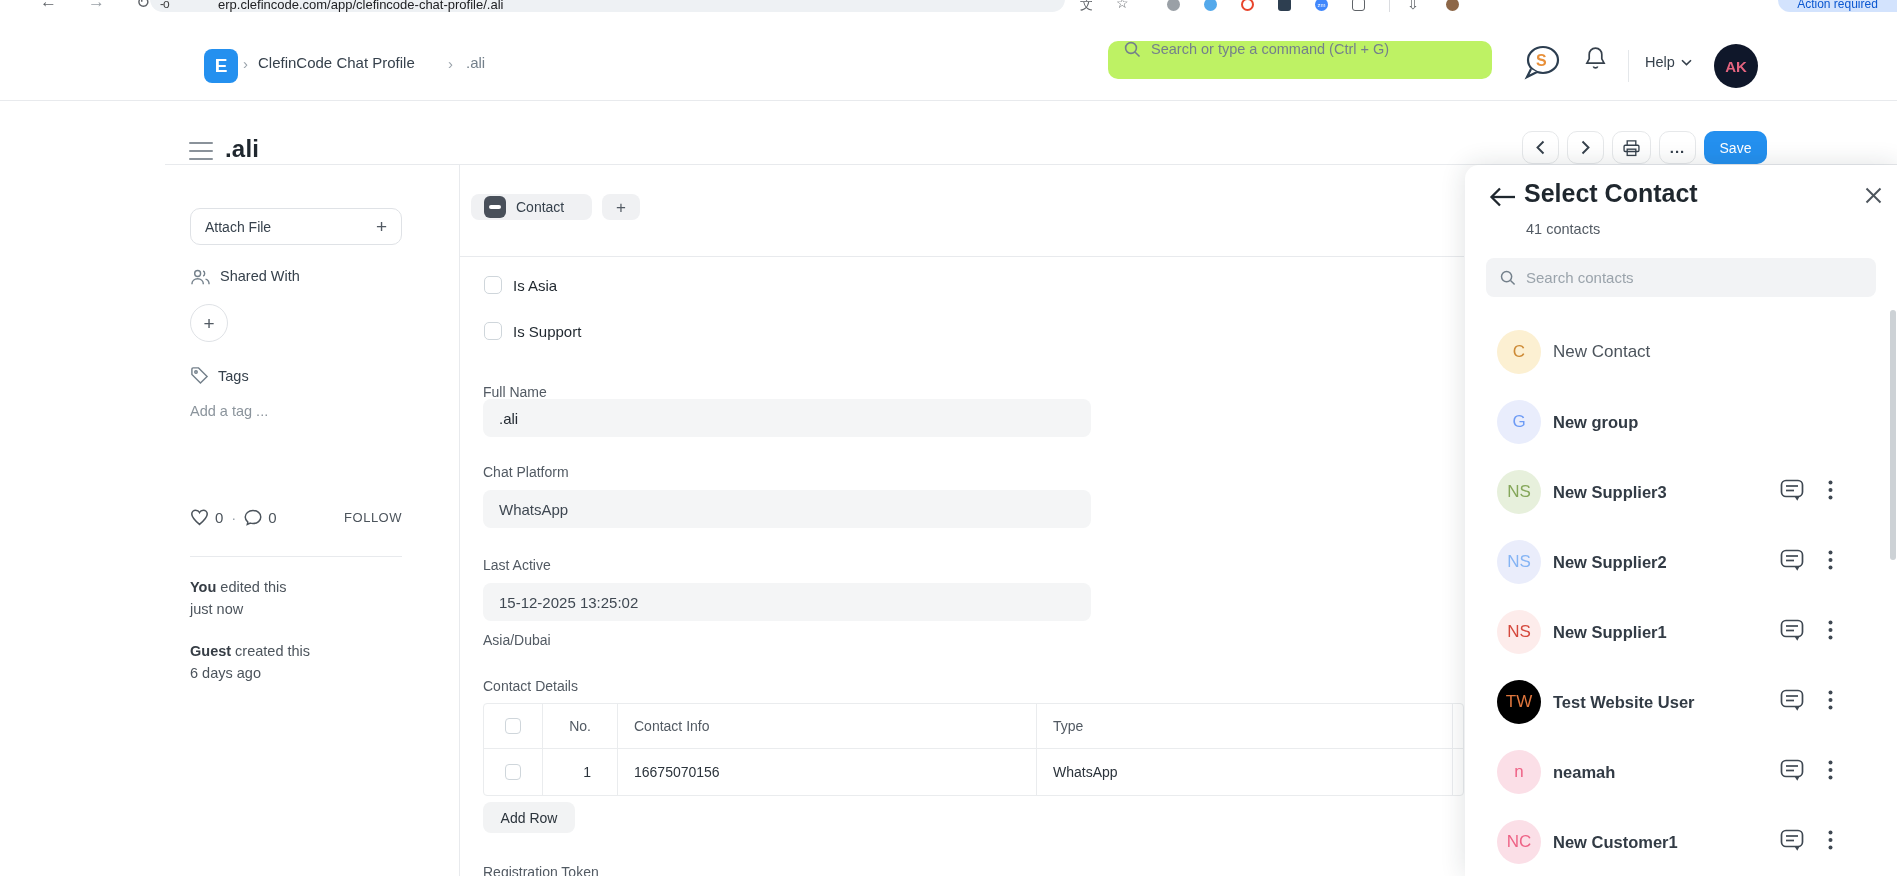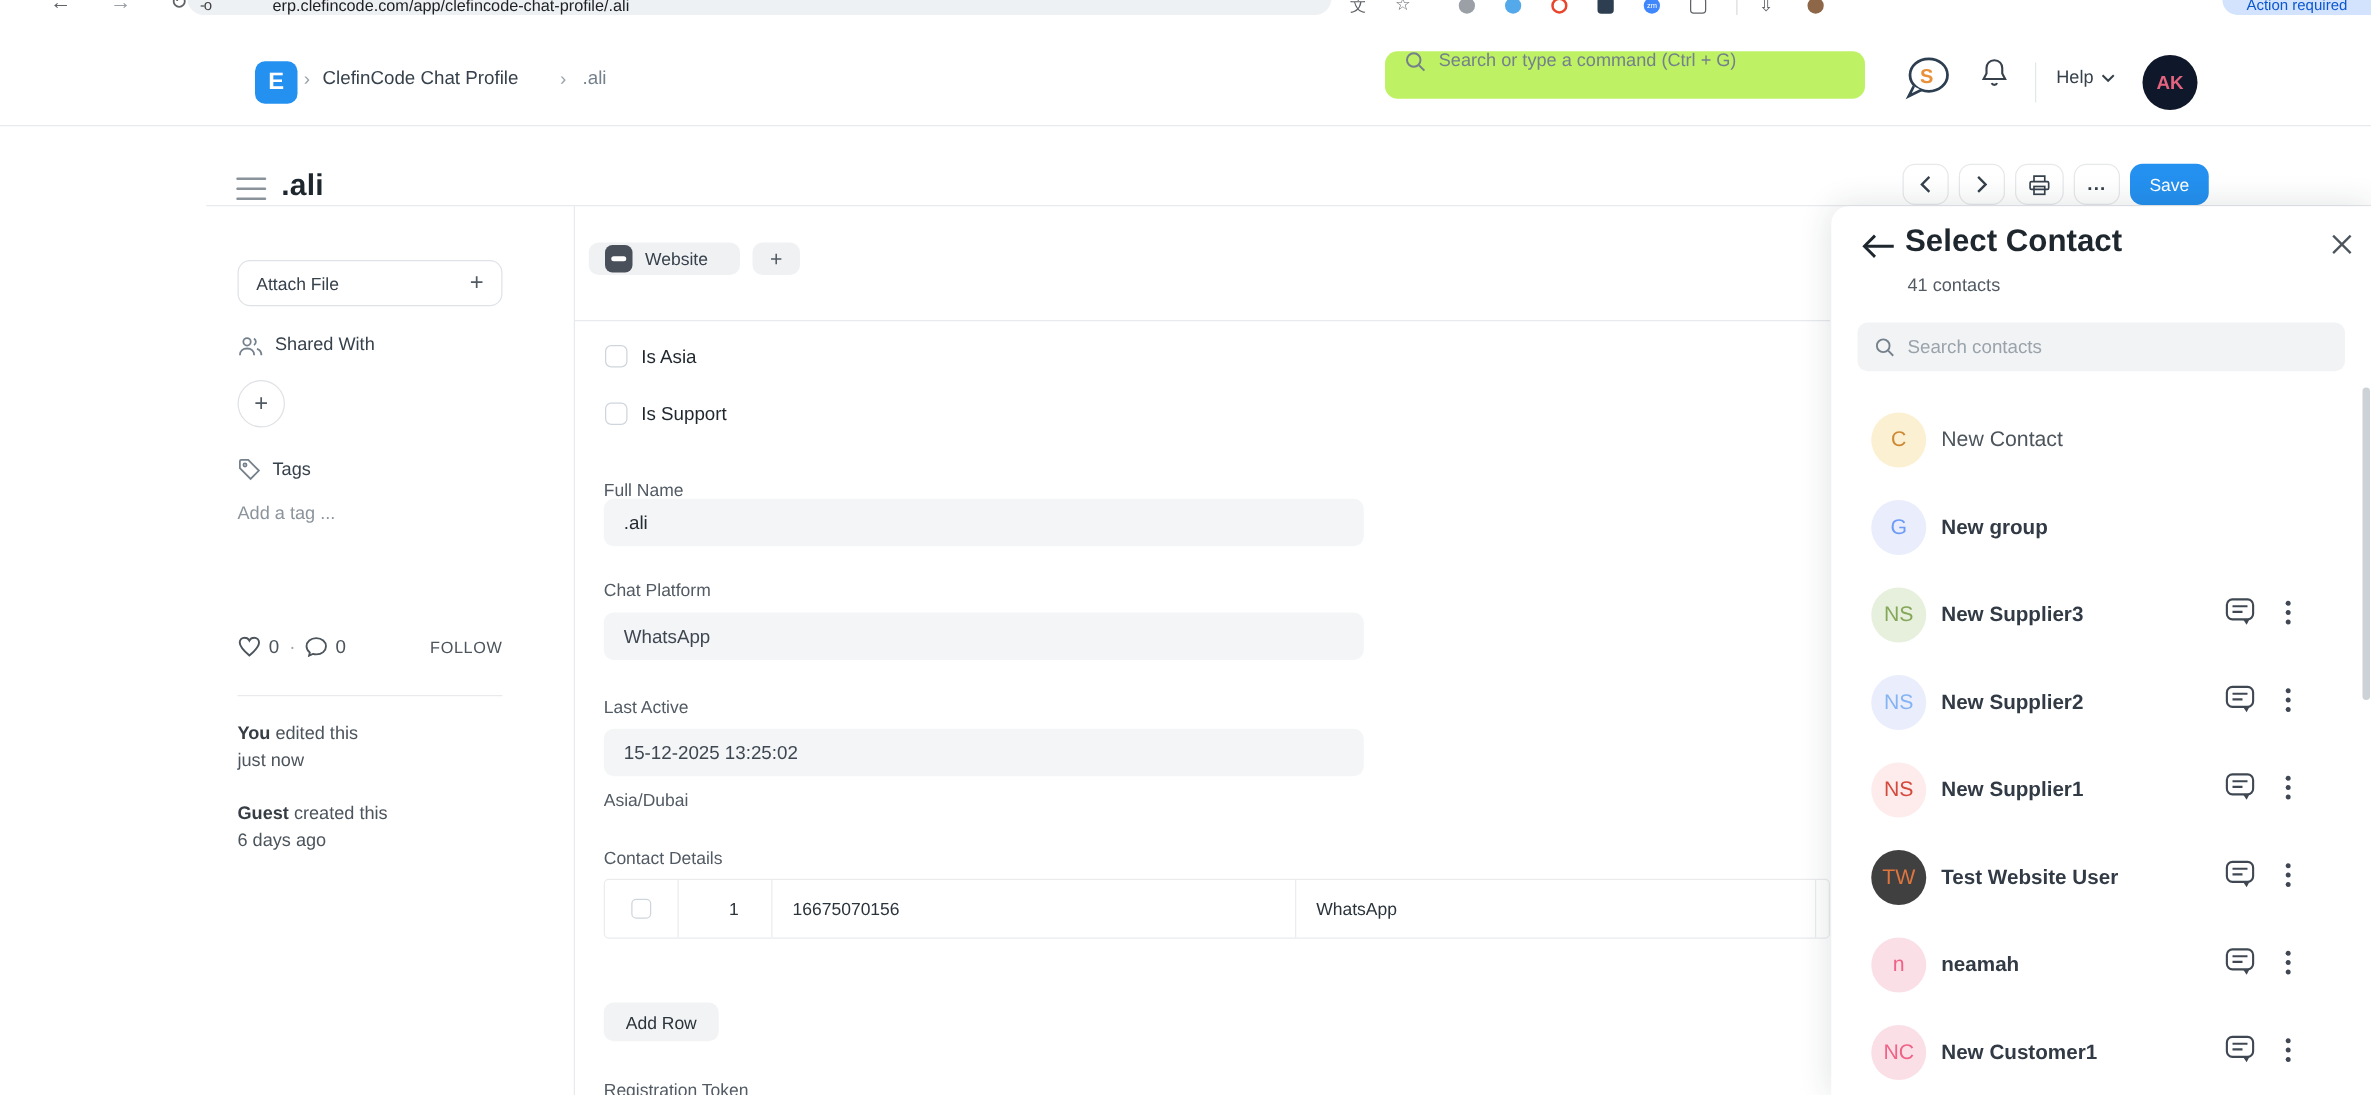--- a/index.html
+++ b/index.html
@@ -282,21 +282,21 @@
 <div id="tl-created" class="abs tl-line">
   <div><b>Guest</b><span> created this</span></div>
   <div>6 days ago</div>
 </div>
 
 <div id="form-border" class="abs"></div>
 
 <div id="tab-pill" class="abs">
   <div class="inner">
     <span id="tab-ico"></span>
-    <span class="lbl">Website</span>
+    <span class="lbl">Contact</span>
   </div>
 </div>
 <div id="tab-add" class="abs">
   <span class="plus-glyph" style="font-size:17px;">+</span>
 </div>
 <div id="form-divider" class="abs"></div>
 
 <div id="cb-guest" class="abs cb-row">
   <span class="checkbox"></span>
   <span class="cb-lbl">Is Asia</span>
@@ -312,20 +312,29 @@
 <div id="lbl-platform" class="f-label">Chat Platform</div>
 <div id="in-platform" class="f-input">WhatsApp</div>
 
 <div id="lbl-lastactive" class="f-label">Last Active</div>
 <div id="in-lastactive" class="f-input">15-12-2025 13:25:02</div>
 <div id="tz" class="abs">Asia/Dubai</div>
 
 <div id="lbl-cdetails" class="f-label">Contact Details</div>
 
 <div id="ctable" class="abs">
+  <div class="t-row t-head">
+    <div class="t-cell t-cb">
+      <span class="checkbox"></span>
+    </div>
+    <div class="t-cell t-num t-vline" style="justify-content:flex-end;">No.</div>
+    <div class="t-cell t-vline">Contact Info</div>
+    <div class="t-cell t-vline">Type</div>
+    <div class="t-cell t-vline"></div>
+  </div>
   <div class="t-row t-data">
     <div class="t-cell t-cb">
       <span class="checkbox"></span>
     </div>
     <div class="t-cell t-num t-vline" style="justify-content:flex-end;">1</div>
     <div class="t-cell t-vline">16675070156</div>
     <div class="t-cell t-vline">WhatsApp</div>
     <div class="t-cell t-vline"></div>
   </div>
 </div>
@@ -429,21 +438,21 @@
           <svg width="5" height="20" viewBox="0 0 5 20" fill="#3f4852">
               <circle cx="2.5" cy="2.5" r="2"></circle>
               <circle cx="2.5" cy="10" r="2"></circle>
               <circle cx="2.5" cy="17.5" r="2"></circle>
             </svg>
         </span>
       </div>
     </div>
 
     <div class="c-row">
-      <div class="c-avatar" style="background-color: #404040; color: rgb(224, 118, 61);">TW</div>
+      <div class="c-avatar" style="background-color: #000000; color: rgb(224, 118, 61);">TW</div>
       <div class="c-name">Test Website User</div>
       <div class="c-actions">
         <span>
           <svg width="24" height="23" viewBox="0 0 24 23" fill="none" stroke="#3f4852" stroke-width="1.7">
             <rect x="1.5" y="1.5" width="21" height="16" rx="4.5"></rect>
               <line x1="6" y1="7" x2="18" y2="7"></line>
               <line x1="6" y1="11.5" x2="14" y2="11.5"></line>
             <path d="M14.5 17.5 L19.5 17.5 L17.3 21.8 Z" fill="#3f4852" stroke="none"></path>
           </svg>
         </span>

